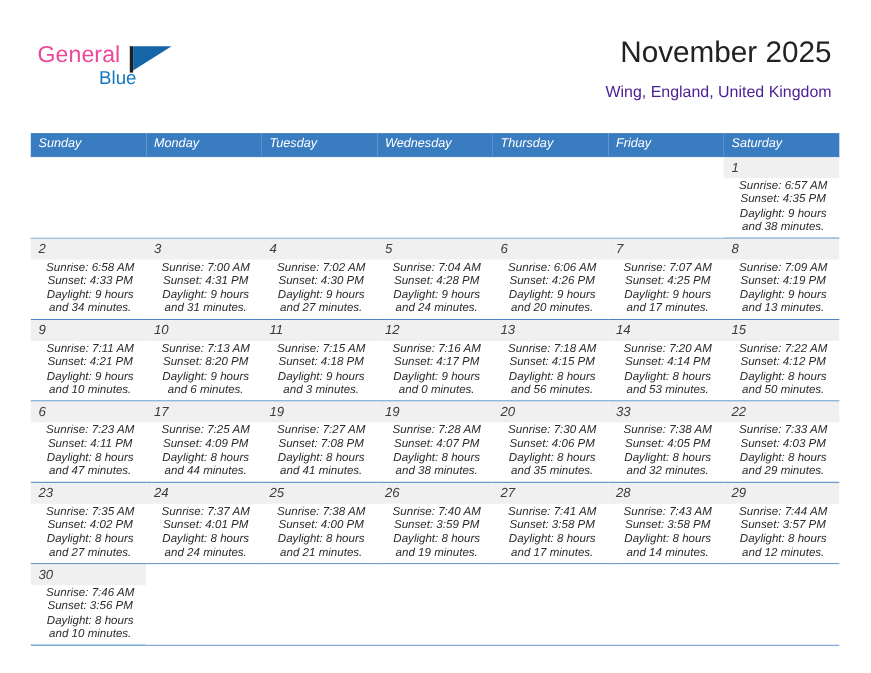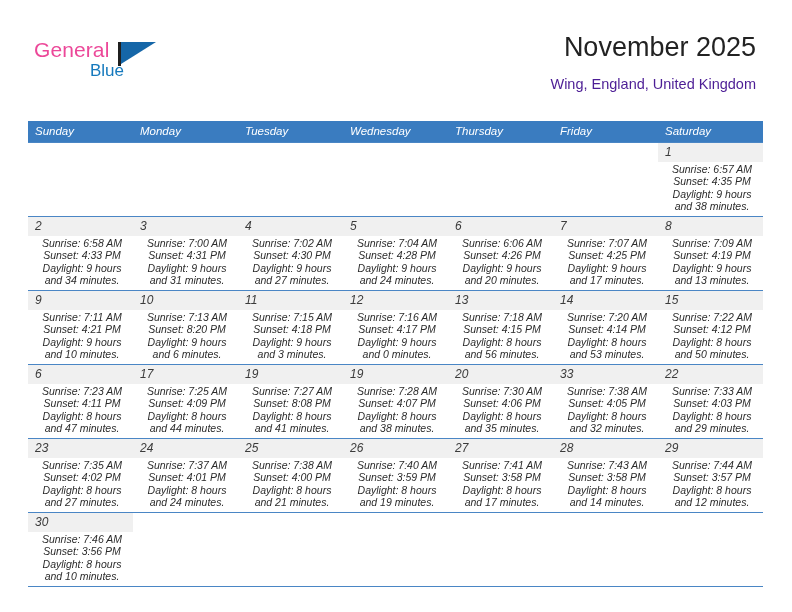--- a/index.html
+++ b/index.html
@@ -398,21 +398,21 @@
                 <div>Daylight: 8 hours</div>
                 <div>and 44 minutes.</div>
               </div>
             </div>
           </td>
           <td>
             <div class="cell filled">
               <div class="daynum">19</div>
               <div class="info">
                 <div>Sunrise: 7:27 AM</div>
-                <div>Sunset: 8:08 PM</div>
+                <div>Sunset: 7:08 PM</div>
                 <div>Daylight: 8 hours</div>
                 <div>and 41 minutes.</div>
               </div>
             </div>
           </td>
           <td>
             <div class="cell filled">
               <div class="daynum">19</div>
               <div class="info">
                 <div>Sunrise: 7:28 AM</div>

